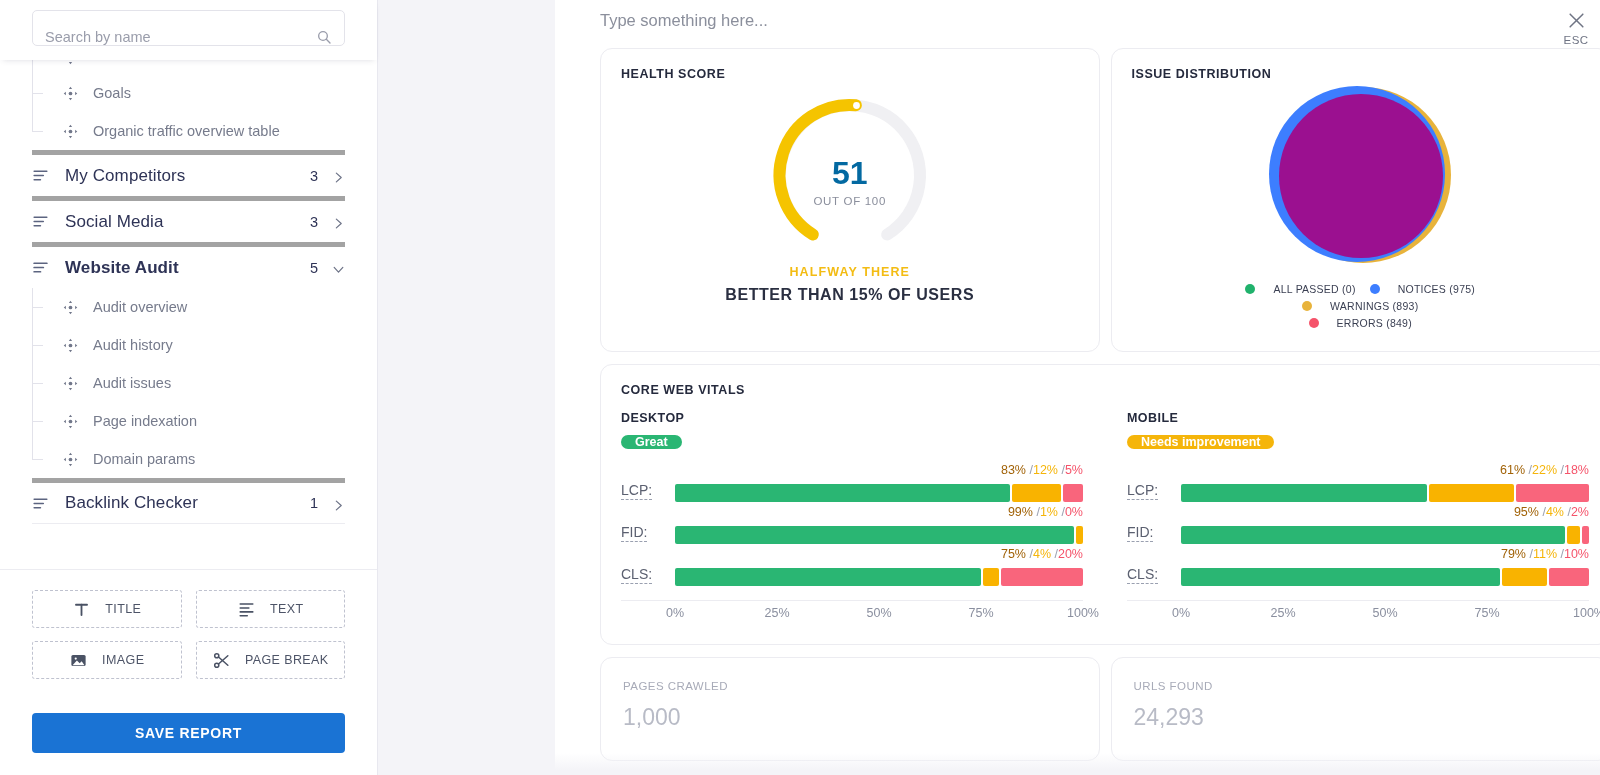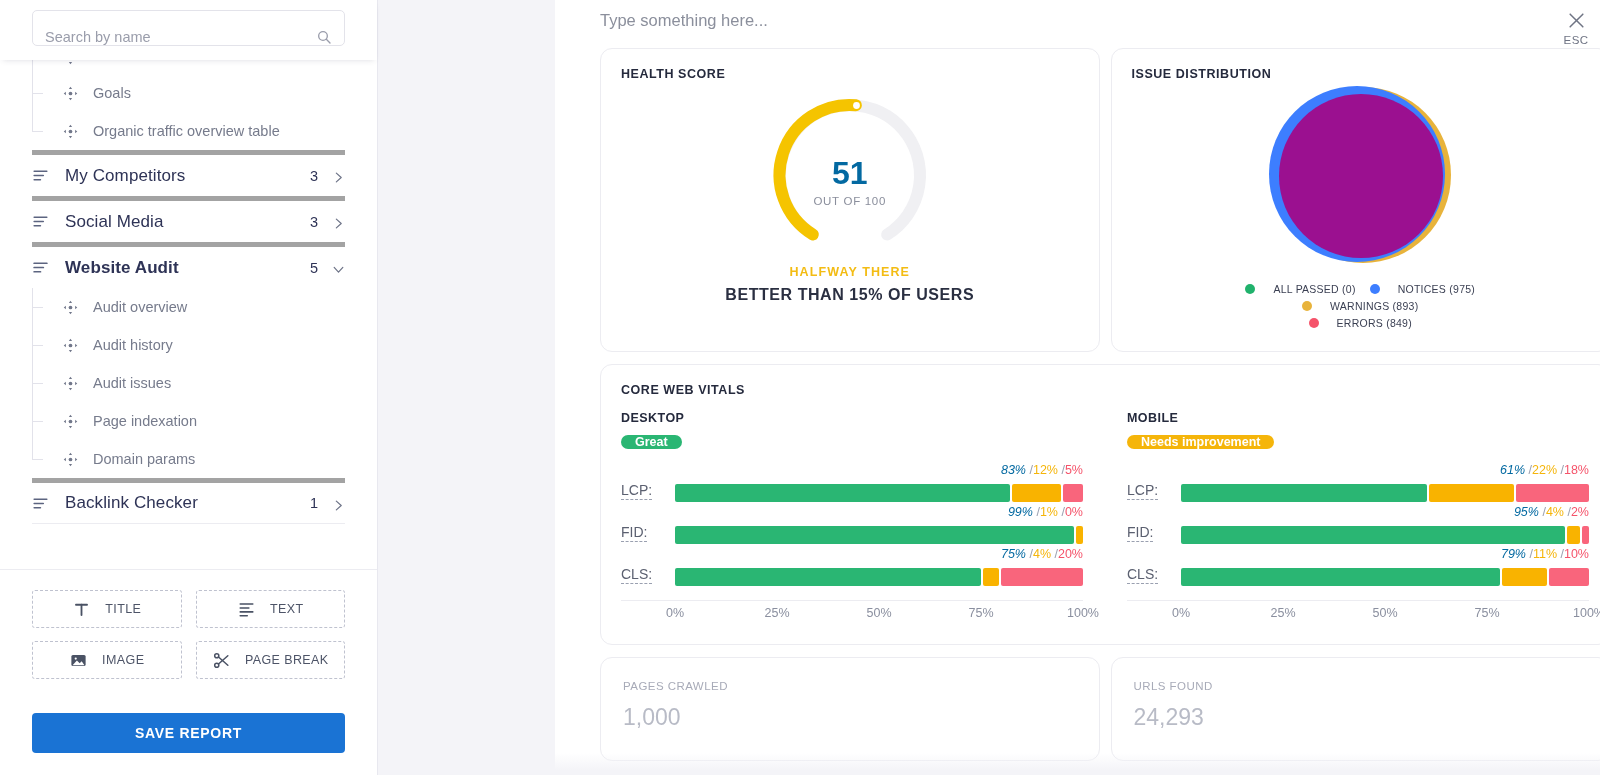--- a/index.html
+++ b/index.html
@@ -210,21 +210,21 @@
   }
   .cwv-badge.good { background: #2ab673; }
   .cwv-badge.warn { background: #f5b50a; }
 
   .cwv-rows { margin-top: 14px; }
   .cwv-row { position: relative; height: 42px; }
   .cwv-pcts {
     position: absolute; right: 0; top: -1px;
     font-size: 12.5px; color: #9aa0b0;
   }
-  .pct-g { color: #0369a1; font-style: italic; }
+  .pct-g { color: #a16207; }
   .pct-y { color: #f5b50a; }
   .pct-r { color: #f5536a; }
   .cwv-metric {
     position: absolute; left: 0; top: 18px;
     font-size: 14px; color: #5b6070;
     border-bottom: 1px dashed #9aa0b0;
     padding-bottom: 1px;
   }
   .bar-track {
     position: absolute; left: 54px; right: 0; top: 20px;

